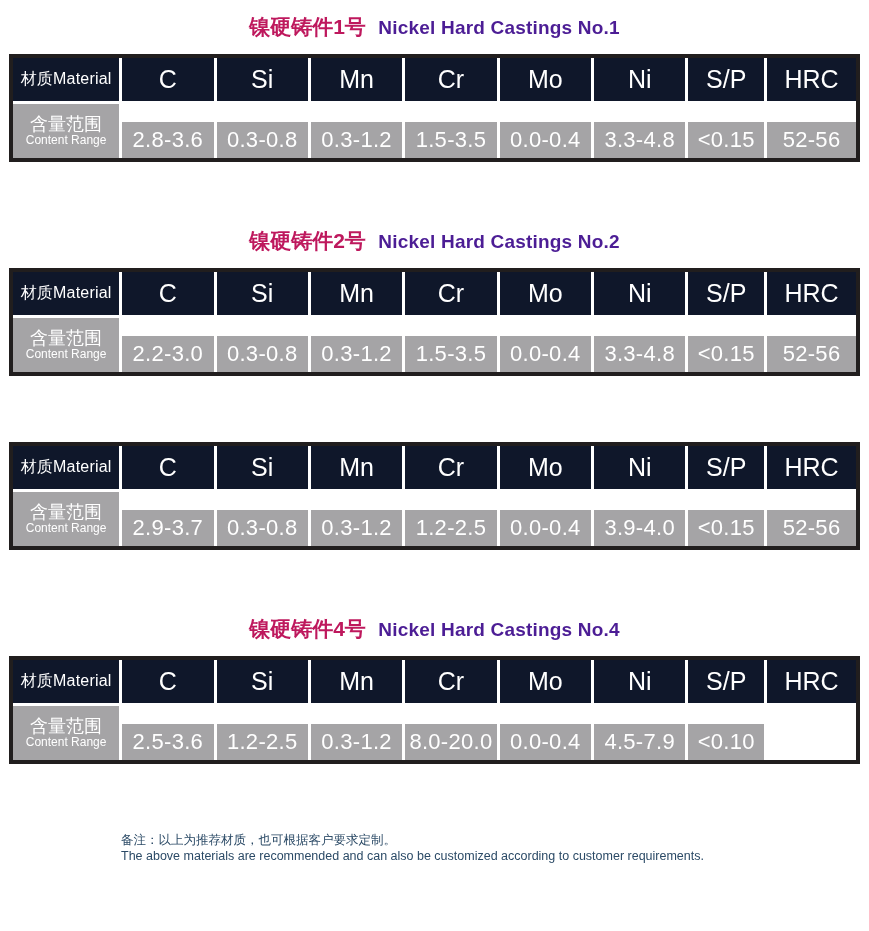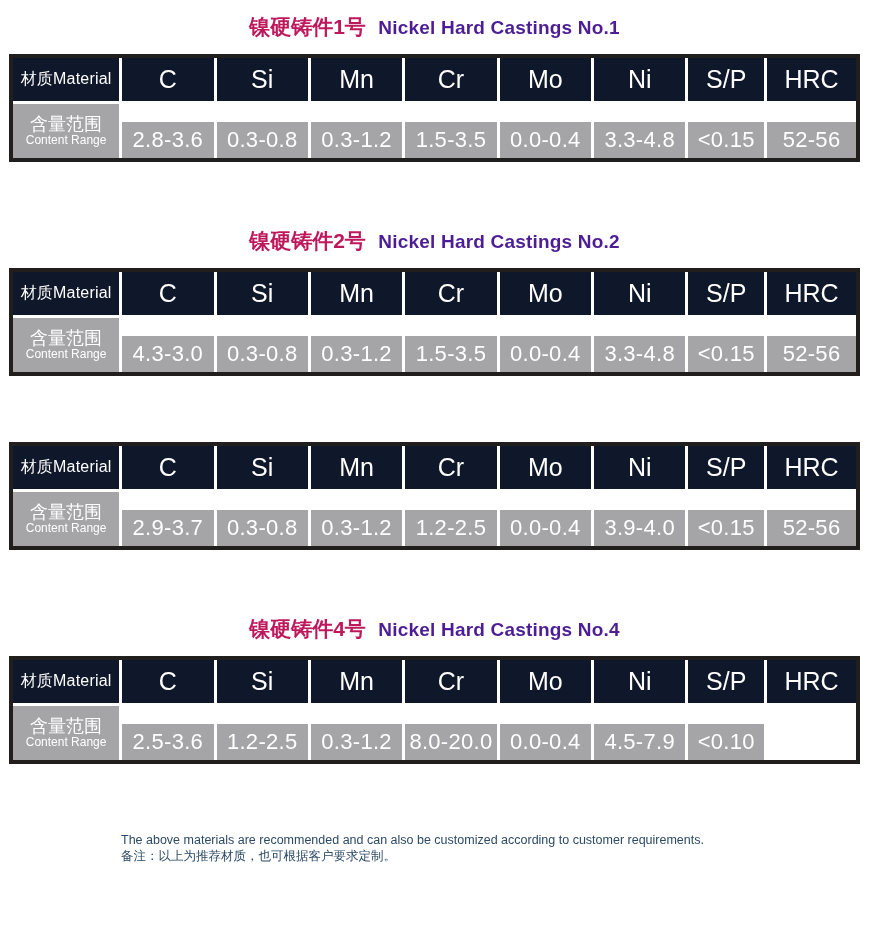--- a/index.html
+++ b/index.html
@@ -117,21 +117,21 @@
       <div class="cell head elem-symbol">Cr</div>
       <div class="cell head elem-symbol">Mo</div>
       <div class="cell head elem-symbol">Ni</div>
       <div class="cell head elem-symbol">S/P</div>
       <div class="cell head elem-symbol">HRC</div>
 
       <div class="cell body">
         <span class="range-label-zh">含量范围</span>
         <span class="range-label-en">Content Range</span>
       </div>
-      <div class="cell body range-value">4.3-3.0</div>
+      <div class="cell body range-value">2.2-3.0</div>
       <div class="cell body range-value">0.3-0.8</div>
       <div class="cell body range-value">0.3-1.2</div>
       <div class="cell body range-value">1.5-3.5</div>
       <div class="cell body range-value">0.0-0.4</div>
       <div class="cell body range-value">3.3-4.8</div>
       <div class="cell body range-value">&lt;0.15</div>
       <div class="cell body range-value">52-56</div>
     </div>
   </div>
 
@@ -186,17 +186,17 @@
       <div class="cell body range-value">1.2-2.5</div>
       <div class="cell body range-value">0.3-1.2</div>
       <div class="cell body range-value">8.0-20.0</div>
       <div class="cell body range-value">0.0-0.4</div>
       <div class="cell body range-value">4.5-7.9</div>
       <div class="cell body range-value">&lt;0.10</div>
     </div>
   </div>
 
   <div class="footer-note">
+    <div>备注：以上为推荐材质，也可根据客户要求定制。</div>
     <div>The above materials are recommended and can also be customized according to customer requirements.</div>
-    <div>备注：以上为推荐材质，也可根据客户要求定制。</div>
   </div>
 
 </div>
 
 </body></html>

